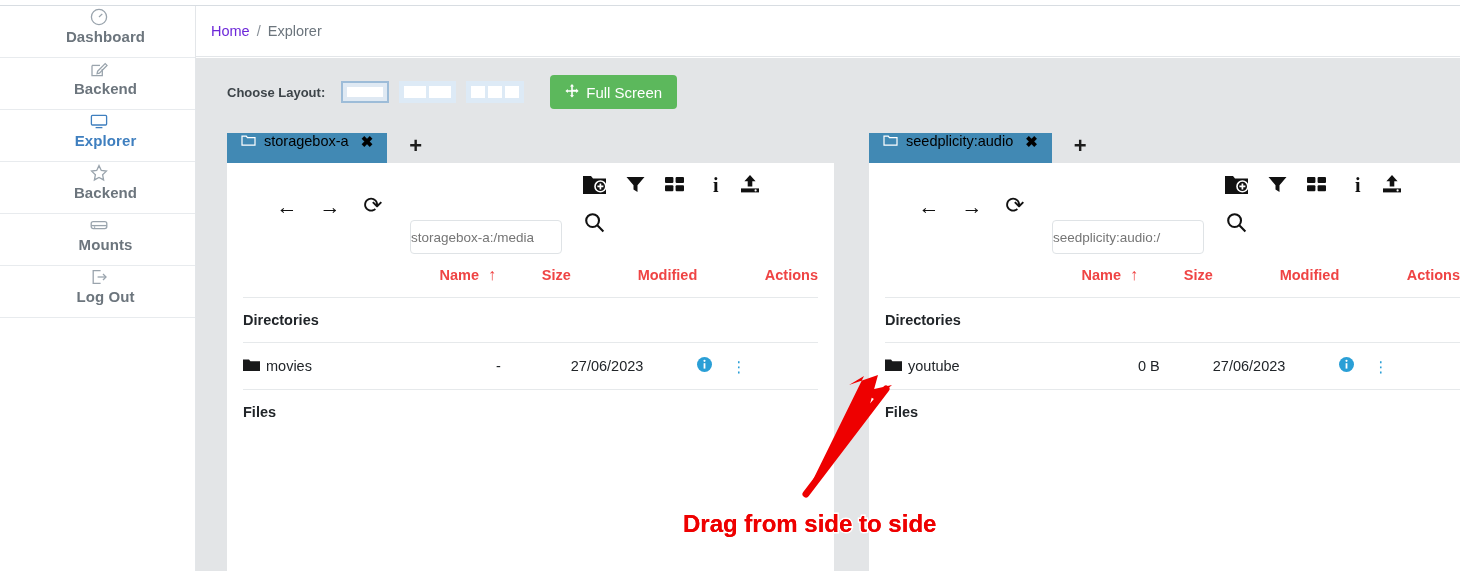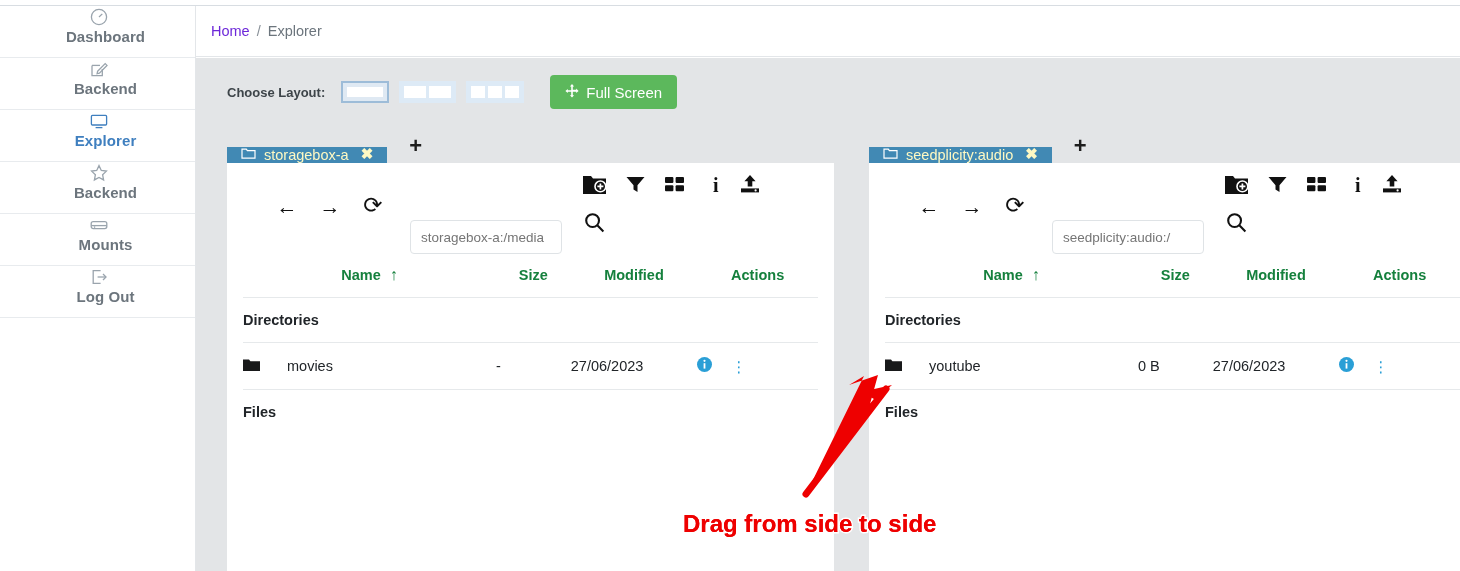--- a/index.html
+++ b/index.html
@@ -80,22 +80,22 @@
     font-family:"Liberation Sans", sans-serif;
   }
 
   
   .panel { position:absolute; top:68px; }
   .panel.left  { left:31px;  width:607px; }
   .panel.right { left:673px; width:607px; }
 
   .tabs-row { display:flex; align-items:flex-end; height:37px; }
   .tab {
-    background:#4189b4; color:#fef9c3; height:16px; padding:0 14px;
-    display:flex; align-items:flex-end; gap:8px; font-size:14.5px;
+    background:#4189b4; color:#000000; height:30px; padding:0 14px;
+    display:flex; align-items:flex-start; gap:8px; font-size:14.5px;
     cursor:pointer;
   }
   .tab .tab-close { font-weight:bold; font-size:15px; margin-left:4px; }
   .tab-add {
     margin-left:22px; color:#1d1d1d; font-size:22px; font-weight:bold;
     line-height:1; cursor:pointer; padding-bottom:6px;
   }
 
   .panel-body {
     background:#ffffff; height:408px; position:relative; overflow:hidden;
@@ -103,46 +103,46 @@
 
   
   .ptoolbar { position:relative; height:96px; }
   .nav-ico {
     position:absolute; font-size:21px; color:#111; cursor:pointer;
     display:flex; align-items:center; justify-content:center;
   }
   .path-input {
     position:absolute; left:183px; top:57px; width:152px; height:34px;
     border:1px solid #dfe3e6; border-radius:4px; background:#fff;
-    font-size:13.5px; color:#8a9199; padding:0 10px;
+    font-size:13.5px; color:#8a9199; padding:0 0;
     font-family:"Liberation Sans", sans-serif;
   }
   .tool-ico {
     position:absolute; cursor:pointer; color:#111;
     display:flex; align-items:center; justify-content:center;
   }
 
   
   table.files { width:100%; border-collapse:collapse; table-layout:fixed; }
   table.files th {
-    text-align:center; font-size:14.5px; color:#15803d; font-weight:bold;
+    text-align:right; font-size:14.5px; color:#ef4444; font-weight:bold;
     padding:7px 0 13px 0;
   }
   table.files td {
     font-size:14.5px; color:#212529; padding:14px 0; vertical-align:middle;
     border-top:1px solid #e6e9eb;
   }
   .tbl-wrap { padding:0 16px; }
   .col-name { width:44%; }
   .col-size { width:13%; }
   .col-mod  { width:22%; }
   .col-act  { width:21%; }
   .grp-row td { font-weight:bold; }
   .row-alt td { background:#f2f3f4; }
-  .fname { display:flex; align-items:center; gap:27px; }
+  .fname { display:flex; align-items:center; gap:6px; }
   .folder-ico { color:#18191a; font-size:15px; line-height:1; }
   .act-cell { display:flex; align-items:center; gap:19px; }
   .act-info { color:#2a9fd6; font-weight:bold; font-size:15px; }
   .act-dots { color:#2a9fd6; font-size:15px; letter-spacing:0; line-height:1; }
 
   
   .anno-svg { position:absolute; left:0; top:0; width:1460px; height:571px;
     pointer-events:none; }
   .anno-text {
     position:absolute; left:683px; top:510px;

